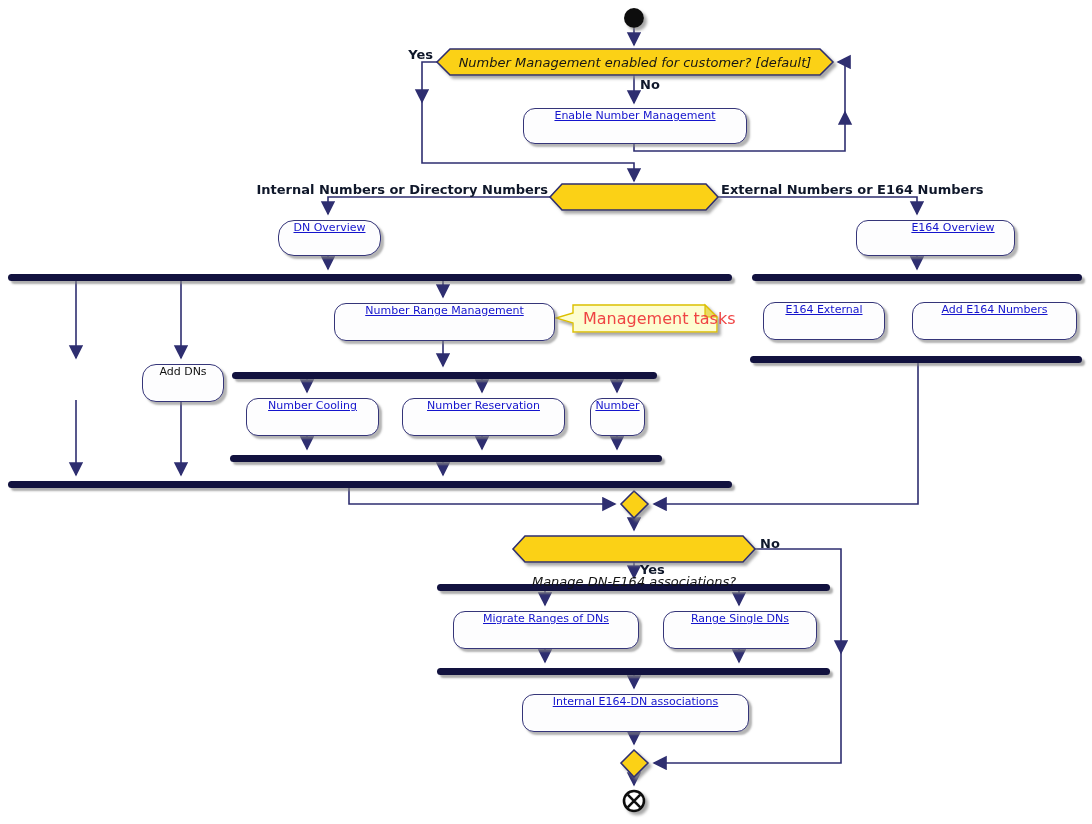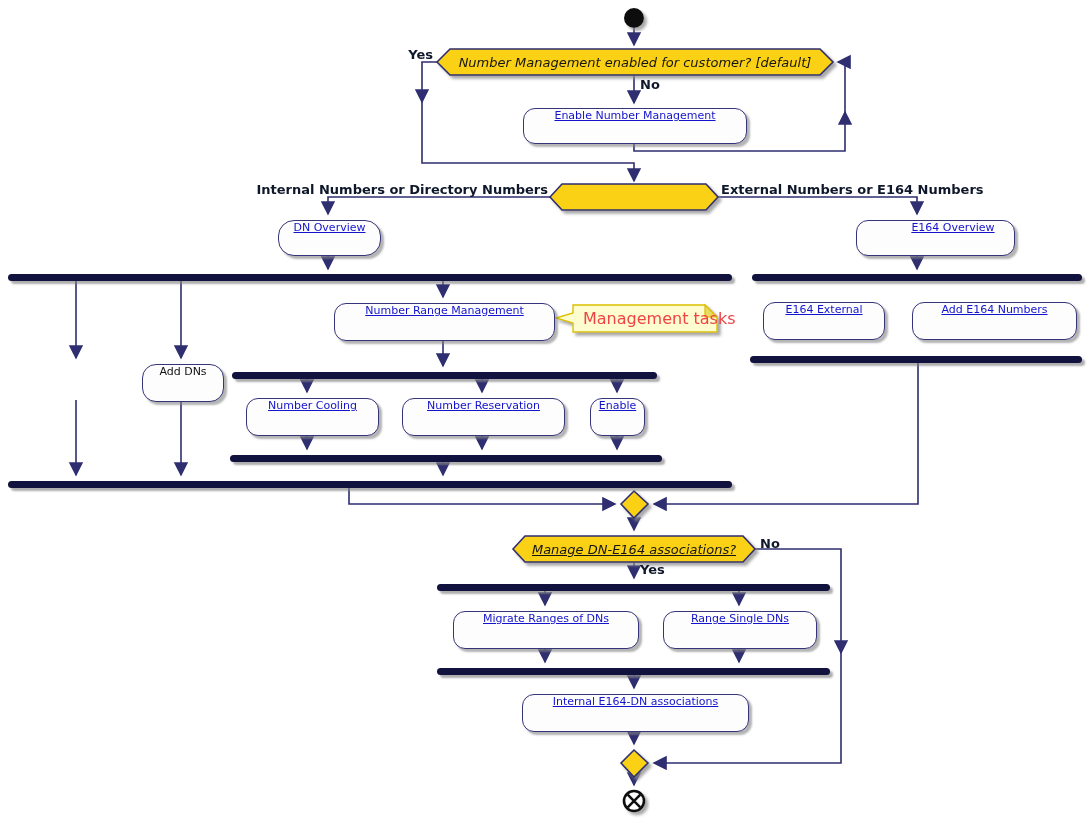--- a/index.html
+++ b/index.html
@@ -117,40 +117,40 @@
   <div class="action" style="left:334px;top:303px;width:219px;height:36px;">
     <span class="link">Number Range Management</span>
   </div>
   <div class="action" style="left:246px;top:398px;width:131px;height:36px;">
     <span class="link">Number Cooling</span>
   </div>
   <div class="action" style="left:402px;top:398px;width:161px;height:36px;">
     <span class="link">Number Reservation</span>
   </div>
   <div class="action" style="left:590px;top:398px;width:53px;height:36px;">
-    <span class="link">Enable</span>
+    <span class="link">Number</span>
   </div>
   <div class="action" style="left:763px;top:302px;width:120px;height:36px;">
     <span class="link">E164 External</span>
   </div>
   <div class="action" style="left:912px;top:302px;width:163px;height:36px;">
     <span class="link">Add E164 Numbers</span>
   </div>
   <div class="action" style="left:453px;top:611px;width:184px;height:36px;">
     <span class="link">Migrate Ranges of DNs</span>
   </div>
   <div class="action" style="left:663px;top:611px;width:152px;height:36px;">
     <span class="link">Range Single DNs</span>
   </div>
   <div class="action" style="left:522px;top:694px;width:225px;height:36px;">
     <span class="link">Internal E164-DN associations</span>
   </div>
 
   <div class="hex-label" style="left:437px;top:49px;width:396px;height:26px;">Number Management enabled for customer? [default]</div>
-  <div class="hex-label" style="left:513px;top:536px;width:242px;height:26px;text-decoration:underline;">Manage DN-E164 associations?</div>
+  <div class="hex-label" style="left:513px;top:568px;width:242px;height:26px;">Manage DN-E164 associations?</div>
 
   <div class="guard r" style="left:371px;top:47px;width:62px;">Yes</div>
   <div class="guard" style="left:640px;top:77px;">No</div>
   <div class="guard r" style="left:248px;top:182px;width:300px;">Internal Numbers or Directory Numbers</div>
   <div class="guard" style="left:721px;top:182px;">External Numbers or E164 Numbers</div>
   <div class="guard" style="left:760px;top:536px;">No</div>
   <div class="guard" style="left:640px;top:562px;">Yes</div>
 
   <div class="note-label" style="left:573px;top:305px;width:134px;height:27px;">Management tasks</div>
 

